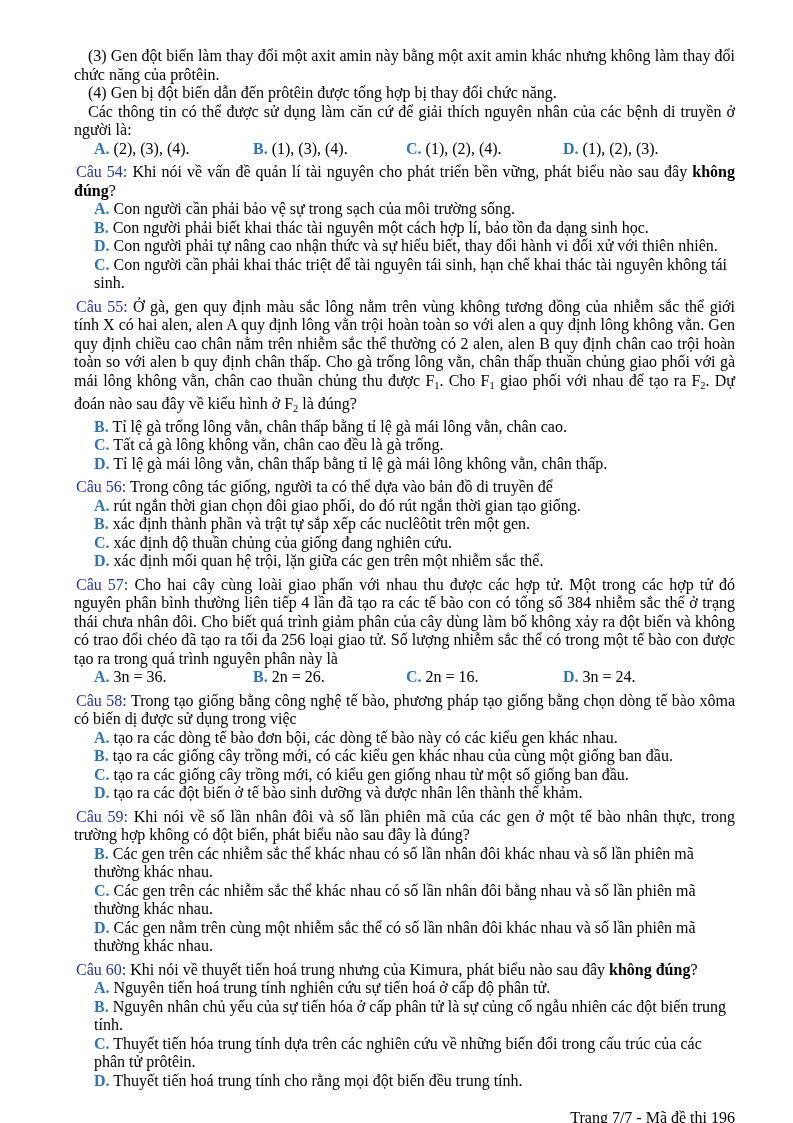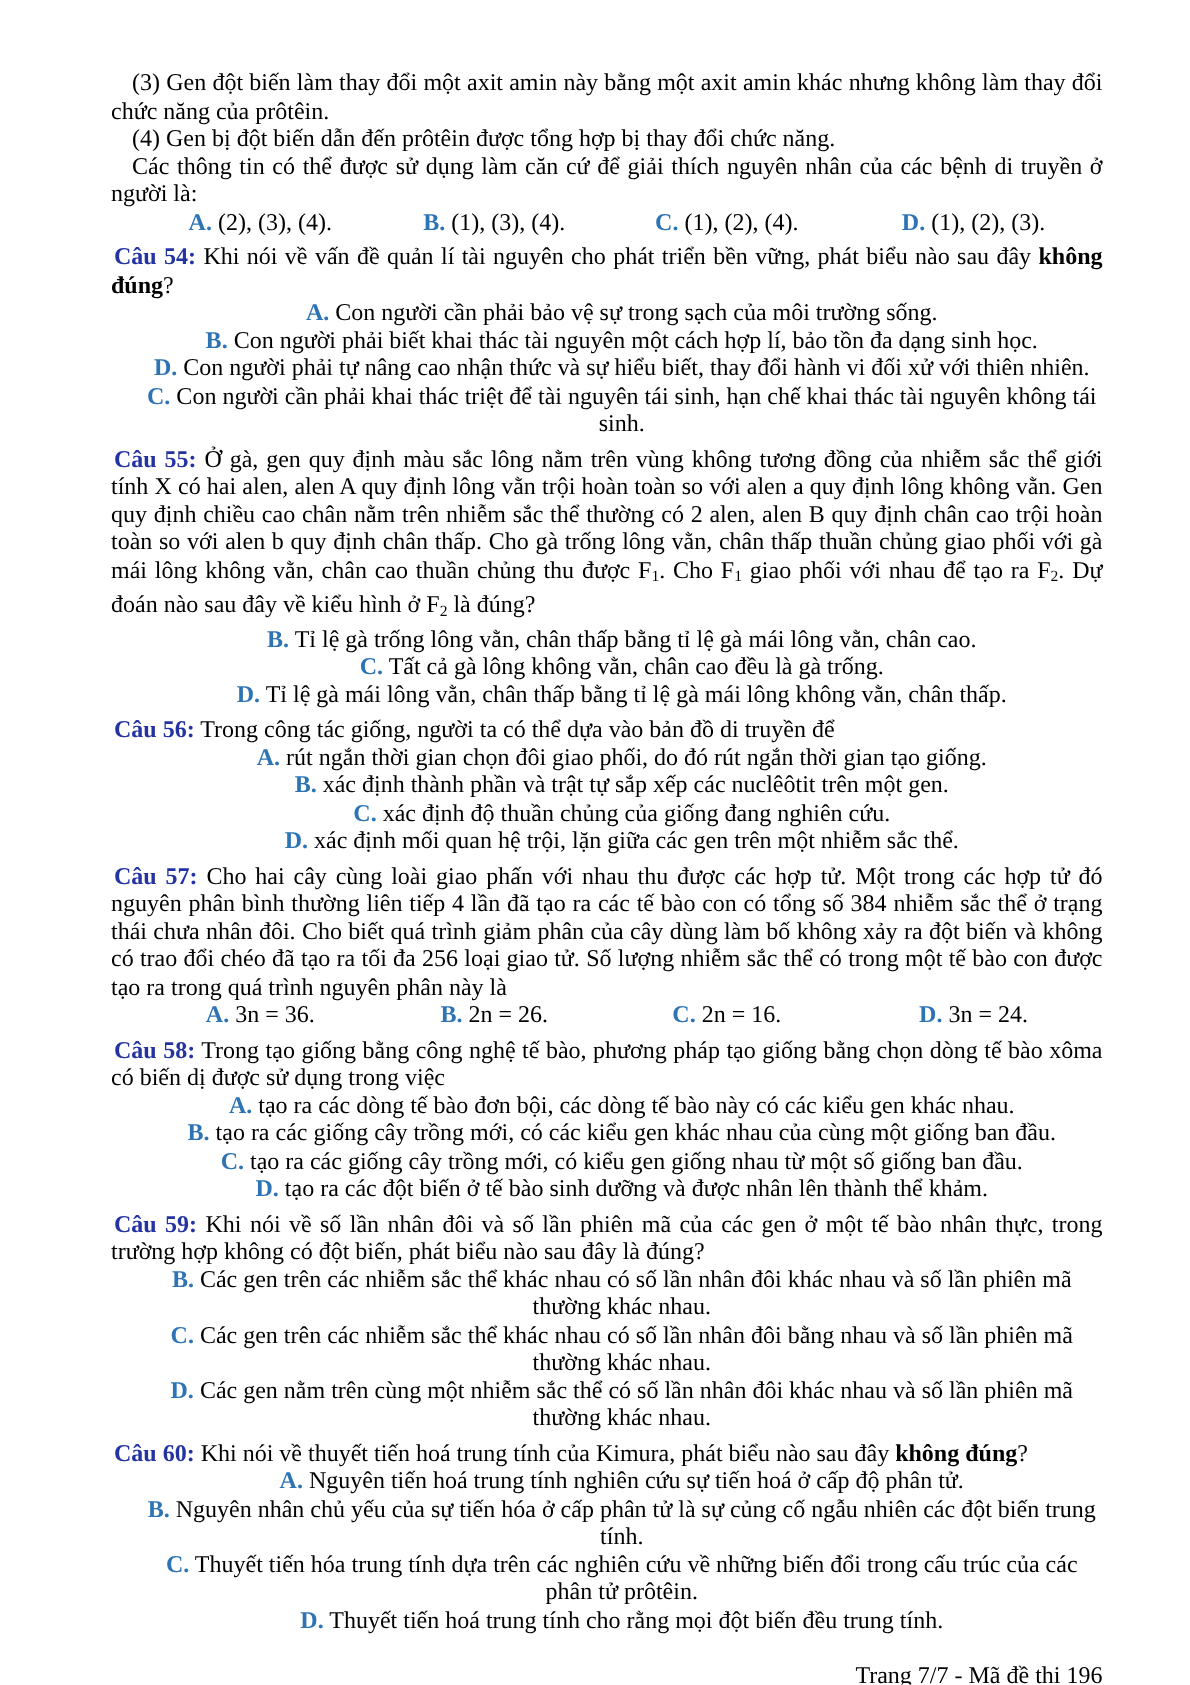--- a/index.html
+++ b/index.html
@@ -27,38 +27,37 @@
   .intro-para {
     text-align: justify;
     text-indent: 14px;
   }
   .question { margin-top: 5px; }
   .qtext {
     text-align: justify;
     text-indent: 2px;
   }
   .qlabel {
-    font-weight: bold;
+    font-weight: normal;
     color: #2433A2;
   }
   .letter {
     font-weight: bold;
     color: #2E74B5;
   }
   .b { font-weight: bold; }
   .sub {
     font-size: 0.65em;
     vertical-align: -0.25em;
   }
-  .opts.stack .opt { padding-left: 20px; text-align: center; }
+  .opts.stack .opt { padding-left: 20px; }
   .opts.row {
     display: grid;
     grid-template-columns: 159px 153px 157px auto;
     padding-left: 20px;
-    text-align: center;
   }
   .footer {
     position: absolute;
     top: 1067px;
     right: 58px;
     text-align: right;
     margin-top: 42px;
   }
 </style>
 </head>
@@ -124,21 +123,21 @@
         </div>
         <div class="question">
           <p class="qtext"><span class="qlabel">Câu 59:</span> <span>Khi nói về số lần nhân đôi và số lần phiên mã của các gen ở một tế bào nhân thực, trong trường hợp không có đột biến, phát biểu nào sau đây là đúng?</span></p>
           <div class="opts stack">
             <div class="opt"><span class="letter">B.</span><span> Các gen trên các nhiễm sắc thể khác nhau có số lần nhân đôi khác nhau và số lần phiên mã thường khác nhau.</span></div>
             <div class="opt"><span class="letter">C.</span><span> Các gen trên các nhiễm sắc thể khác nhau có số lần nhân đôi bằng nhau và số lần phiên mã thường khác nhau.</span></div>
             <div class="opt"><span class="letter">D.</span><span> Các gen nằm trên cùng một nhiễm sắc thể có số lần nhân đôi khác nhau và số lần phiên mã thường khác nhau.</span></div>
           </div>
         </div>
         <div class="question">
-          <p class="qtext"><span class="qlabel">Câu 60:</span> <span>Khi nói về thuyết tiến hoá trung tính của Kimura, phát biểu nào sau đây </span><span class="b">không đúng</span><span>?</span></p>
+          <p class="qtext"><span class="qlabel">Câu 60:</span> <span>Khi nói về thuyết tiến hoá trung nhưng của Kimura, phát biểu nào sau đây </span><span class="b">không đúng</span><span>?</span></p>
           <div class="opts stack">
             <div class="opt"><span class="letter">A.</span><span> Nguyên tiến hoá trung tính nghiên cứu sự tiến hoá ở cấp độ phân tử.</span></div>
             <div class="opt"><span class="letter">B.</span><span> Nguyên nhân chủ yếu của sự tiến hóa ở cấp phân tử là sự củng cố ngẫu nhiên các đột biến trung tính.</span></div>
             <div class="opt"><span class="letter">C.</span><span> Thuyết tiến hóa trung tính dựa trên các nghiên cứu về những biến đổi trong cấu trúc của các phân tử prôtêin.</span></div>
             <div class="opt"><span class="letter">D.</span><span> Thuyết tiến hoá trung tính cho rằng mọi đột biến đều trung tính.</span></div>
           </div>
         </div>
       </div>
 
   </div>

